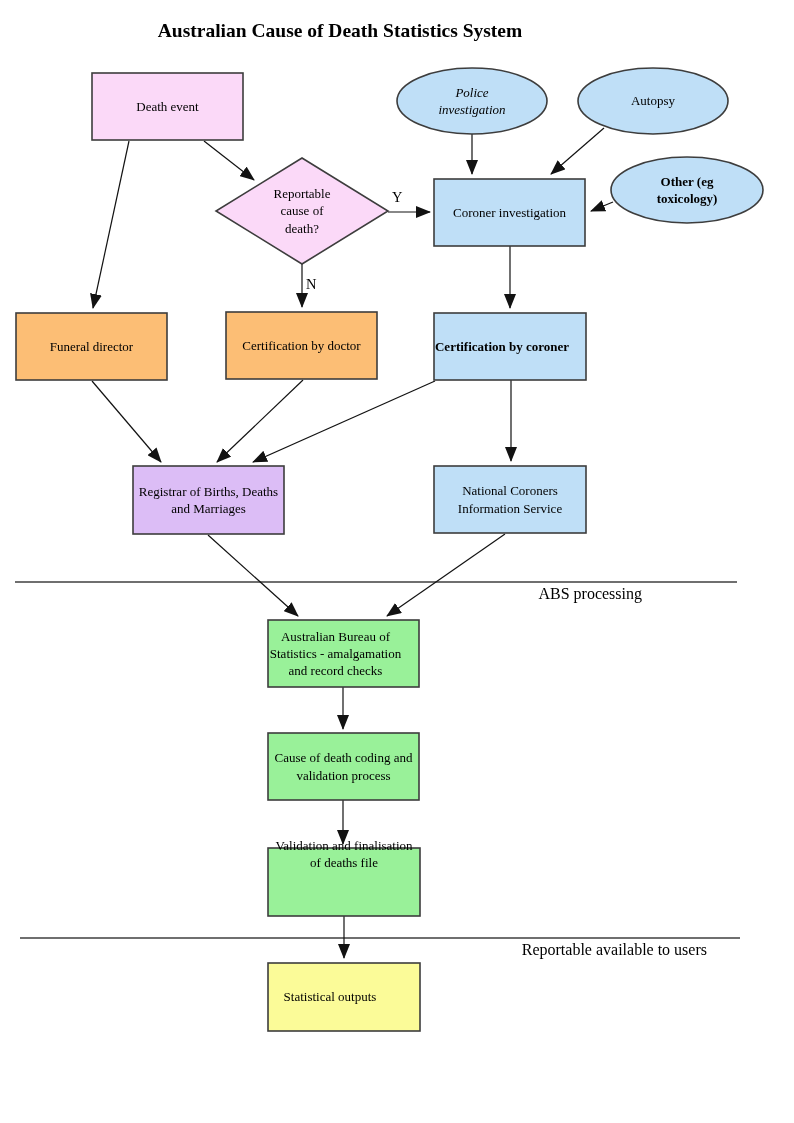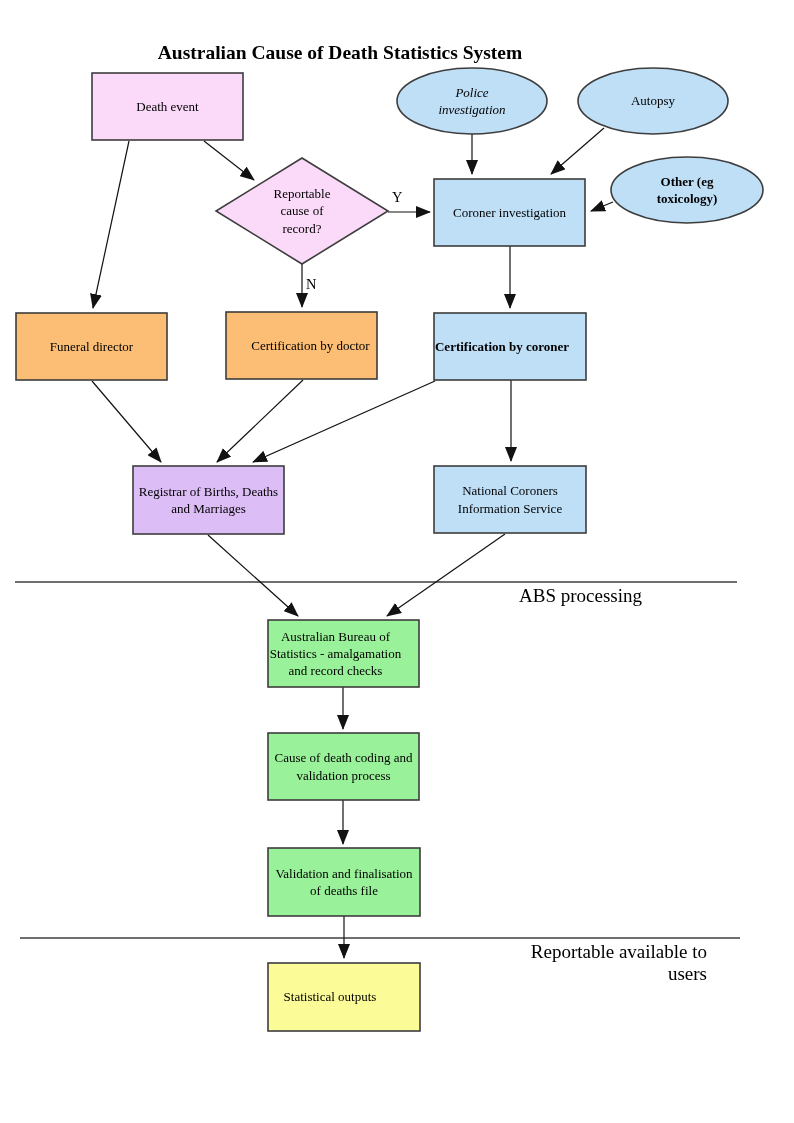--- a/index.html
+++ b/index.html
@@ -2,31 +2,31 @@
 <html><head>
 <meta charset="utf-8">
 <style>
   html,body { margin:0; padding:0; background:#ffffff; }
   .page {
     position:relative; width:794px; height:1123px; background:#ffffff;
     font-family:"Liberation Serif", serif; color:#000; overflow:hidden;
   }
   .title {
     position:absolute; left:20px; top:20px; width:640px;
-    text-align:center; font-size:19.5px; font-weight:bold;margin-top:22px;
+    text-align:center; font-size:19.5px; font-weight:bold;
   }
   .node-label {
     position:absolute; display:flex; align-items:center; justify-content:center;
     text-align:center; white-space:pre-line; font-size:13px; line-height:1.32;
   }
   .edge-label {
     position:absolute; font-size:14.5px; line-height:1;
   }
   .section-label {
-    position:absolute; font-size:19px; text-align:right;
+    position:absolute; font-size:16px; text-align:right;
   }
   svg.canvas { position:absolute; left:0; top:0; }
   .shape { stroke:#3d3d3d; stroke-width:1.6; }
   .edge  { stroke:#121212; stroke-width:1.2; fill:none; }
   .rule  { stroke:#3f3f3f; stroke-width:1.3; }
 </style>
 </head>
 <body>
 
 <div class="page">
@@ -74,40 +74,40 @@
     <rect class="shape" x="434" y="466" width="152" height="67" fill="#BFDFF7"></rect>
     <rect class="shape" x="268" y="620" width="151" height="67" fill="#99F199"></rect>
     <rect class="shape" x="268" y="733" width="151" height="67" fill="#99F199"></rect>
     <rect class="shape" x="268" y="848" width="152" height="68" fill="#99F199"></rect>
     <rect class="shape" x="268" y="963" width="152" height="68" fill="#FBFB98"></rect>
   </svg>
 
   <div class="node-label" style="left:92px;  top:73px;  width:151px; height:67px;border-radius:18px;">Death event</div>
   <div class="node-label" style="left:227px; top:161px; width:150px; height:100px;">Reportable
 cause of
-record?</div>
+death?</div>
   <div class="node-label" style="left:397px; top:68px;  width:150px; height:66px;font-style:italic;">Police
 investigation</div>
   <div class="node-label" style="left:578px; top:68px;  width:150px; height:66px;">Autopsy</div>
   <div class="node-label" style="left:612px; top:157px; width:150px; height:66px;font-weight:bold;">Other (eg
 toxicology)</div>
   <div class="node-label" style="left:434px; top:179px; width:151px; height:67px;">Coroner investigation</div>
   <div class="node-label" style="left:16px;  top:313px; width:151px; height:67px;">Funeral director</div>
-  <div class="node-label" style="left:226px; top:312px; width:151px; height:67px;padding-left:9px;">Certification by doctor</div>
+  <div class="node-label" style="left:226px; top:312px; width:151px; height:67px;">Certification by doctor</div>
   <div class="node-label" style="left:434px; top:313px; width:136px; height:67px;font-weight:bold;">Certification by coroner</div>
   <div class="node-label" style="left:133px; top:466px; width:151px; height:68px;">Registrar of Births, Deaths
 and Marriages</div>
   <div class="node-label" style="left:434px; top:466px; width:152px; height:67px;">National Coroners
 Information Service</div>
   <div class="node-label" style="left:260px; top:620px; width:151px; height:67px;border-radius:18px;">Australian Bureau of
 Statistics - amalgamation
 and record checks</div>
   <div class="node-label" style="left:268px; top:733px; width:151px; height:67px;">Cause of death coding and
 validation process</div>
-  <div class="node-label" style="left:268px; top:848px; width:152px; height:68px;">Validation and finalisation
+  <div class="node-label" style="left:268px; top:820px; width:152px; height:68px;">Validation and finalisation
 of deaths file</div>
   <div class="node-label" style="left:268px; top:963px; width:124px; height:68px;">Statistical outputs</div>
 
   <div class="edge-label" style="left:392px; top:190px;">Y</div>
   <div class="edge-label" style="left:306px; top:277px;">N</div>
 
   <div class="section-label" style="left:440px; top:585px; width:202px;">ABS processing</div>
   <div class="section-label" style="left:505px; top:941px; width:202px;">Reportable available to users</div>
 
 </div>

